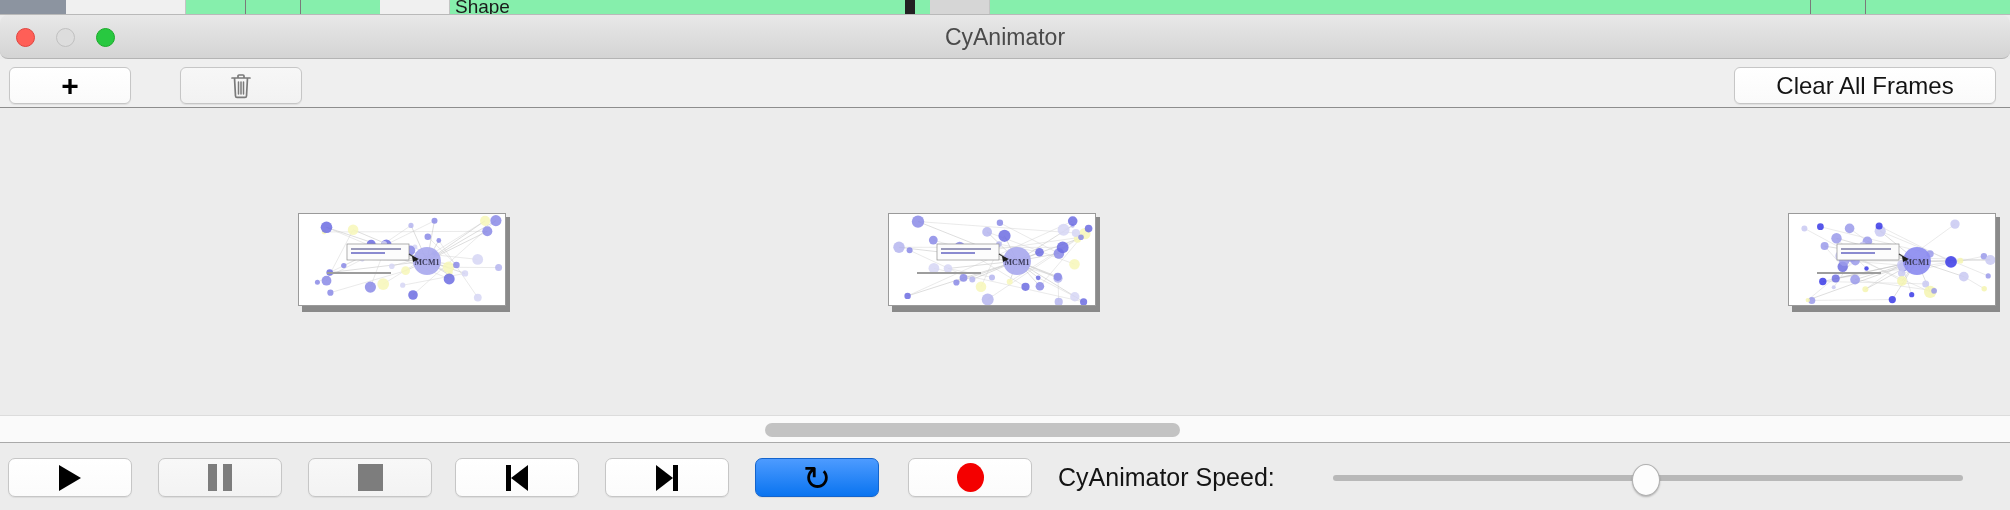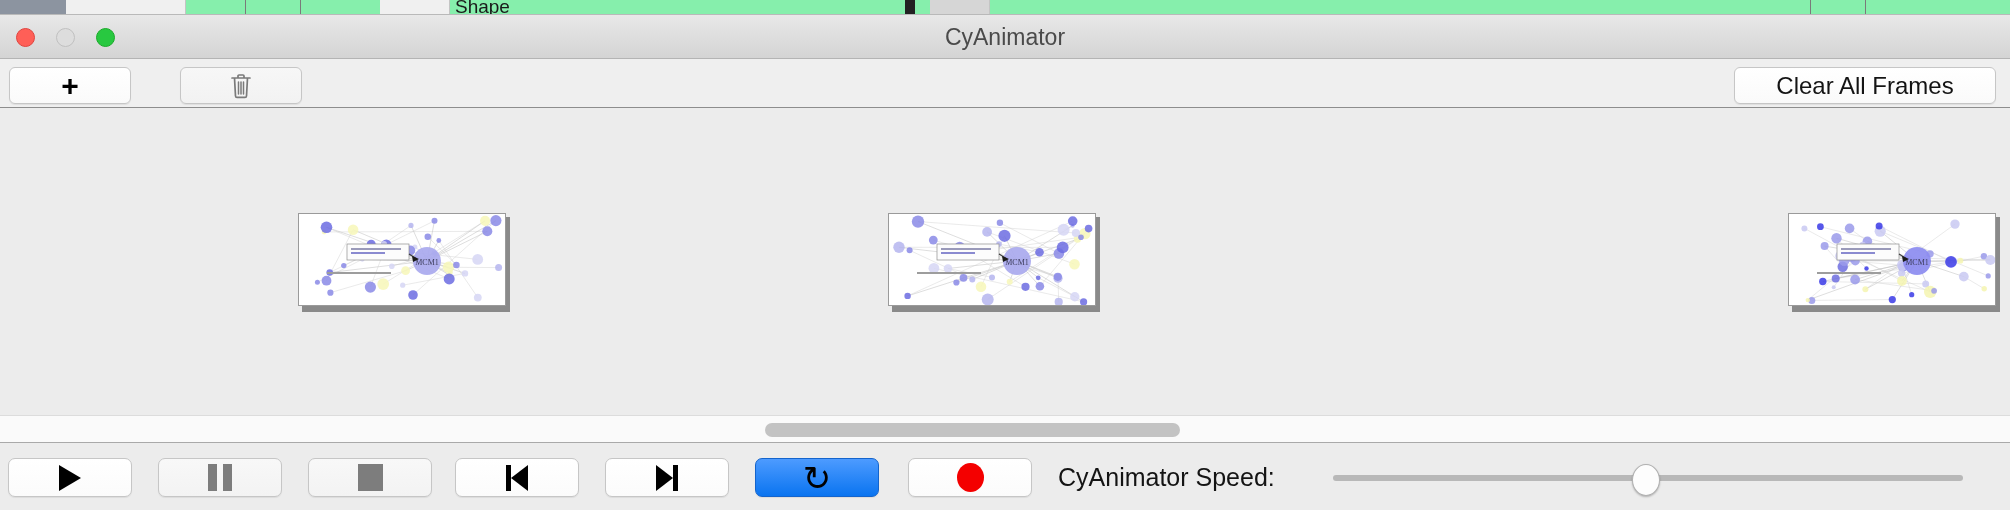--- a/index.html
+++ b/index.html
@@ -27,20 +27,21 @@
     position: absolute; left: 455px; top: -4px;
     font-size: 19px; color: #1a1a1a; white-space: nowrap;
   }
   .bg-tick { position:absolute; top:0; width:1px; height:15px; background:#7a7a7a; }
 
   
   .titlebar {
     position: absolute; left: 0; top: 15px; width: 2010px; height: 44px;
     background: linear-gradient(to bottom, #e8e8e8 0%, #d4d4d4 100%);
     border-bottom: 1px solid #b4b4b4;
+    border-radius: 8px;
   }
   .traffic { position: absolute; top: 13px; width: 19px; height: 19px; border-radius: 50%; }
   .tl-red    { left: 16px;  background: #ff5f57; border: 1px solid #e0443e; }
   .tl-yellow { left: 56px;  background: #dddddd; border: 1px solid #c0c0c0; }
   .tl-green  { left: 96px;  background: #28c840; border: 1px solid #1aab29; }
   .win-title {
     position: absolute; left: 0; top: 0; width: 2010px; height: 44px;
     line-height: 44px; text-align: center;
     font-size: 23px; color: #4a4a4a;
   }
@@ -62,21 +63,21 @@
   #btn-del { left: 180px; width: 122px; }
   #btn-clear {
     left: 1734px; width: 262px; font-size: 24px; color: #141414;
   }
   .plus-glyph { font-size: 30px; font-weight: bold; color: #000; line-height: 1; }
   .trash-svg { width: 22px; height: 26px; }
 
   
   .timeline {
     position: absolute; left: 0; top: 109px; width: 2010px; height: 293px;
-    background: #ececec; overflow: hidden;
+    background: #ececec; overflow: hidden; font-weight: bold;
   }
   .frame {
     position: absolute; top: 104px; width: 210px; height: 97px;
   }
   .frame .shadow {
     position: absolute; left: 4px; top: 4px; width: 208px; height: 95px;
     background: #8a8a8a;
   }
   .frame .sheet {
     position: absolute; left: 0; top: 0; width: 208px; height: 93px;

